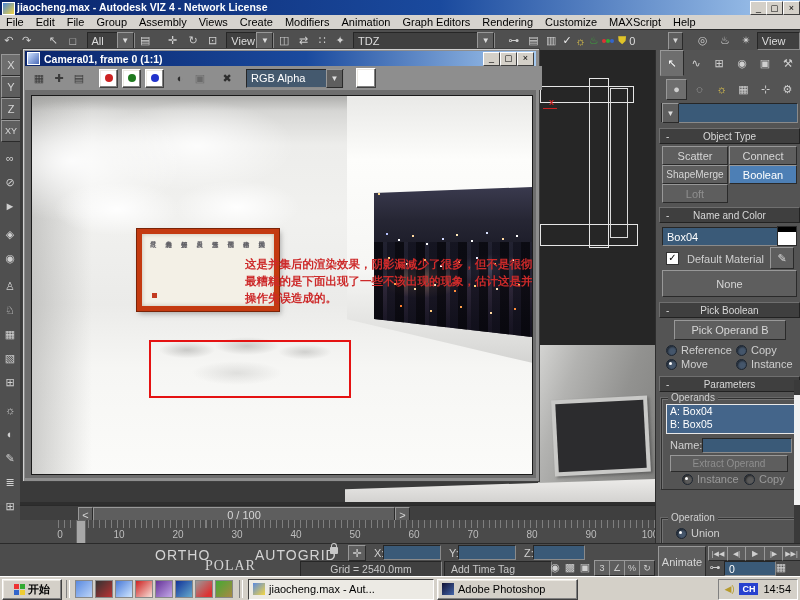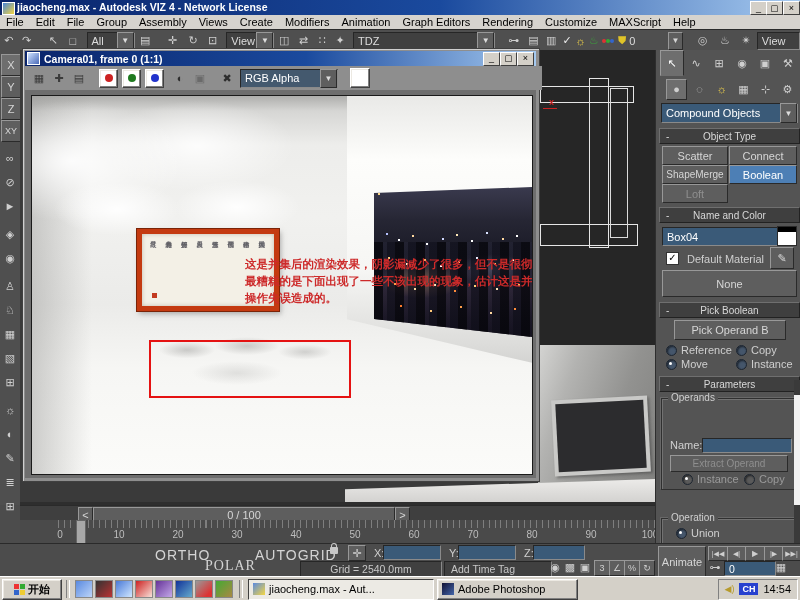--- a/index.html
+++ b/index.html
@@ -179,21 +179,21 @@
         </span>
       <span class="cbtn" style="width:17px;height:17px;background:#fff;">
           <span style="width:8px;height:8px;border-radius:50%;background:#1f7a1f;"></span>
         </span>
       <span class="cbtn" style="width:17px;height:17px;background:#fff;">
           <span style="width:8px;height:8px;border-radius:50%;background:#2233cc;"></span>
         </span>
       <span class="ico" style="color:#2e2e2e;width:16px;margin-left:4px;">◐</span>
       <span class="ico" style="color:#6a6a6a;width:16px;">▣</span>
       <span class="ico" style="color:#2e2e2e;width:18px;margin-left:6px;">✖</span>
-      <div class="dd sunk" style="width:96px;height:17px;background:#44596e;">
+      <div class="dd sunk" style="width:96px;height:17px;margin-left:6px;background:#44596e;">
         <span class="field" style="color:#fff;">RGB Alpha</span>
         <span class="arrow">▼</span>
       </div>
       <span class="cbtn" style="width:18px;height:18px;margin-left:8px;background:#fff;"></span>
     </div>
 
     <div class="a" style="left:2px;top:41px;width:511px;height:388px;background:#6e6e6e;"></div>
 
     <div class="a" style="left:8px;top:46px;width:500px;height:378px;border:1px solid #1a1a1a;overflow:hidden;
          background:
@@ -263,21 +263,20 @@
     <div class="a" style="left:0;top:28px;width:145px;height:22px;display:flex;align-items:center;padding-left:10px;gap:3px;">
       <span class="ico btn" style="width:19px;height:19px;background:#6e6e6e;">●</span>
       <span class="ico" style="width:19px;height:19px;">◌</span>
       <span class="ico" style="width:19px;height:19px;color:#f0d24a;">☼</span>
       <span class="ico" style="width:19px;height:19px;">▦</span>
       <span class="ico" style="width:19px;height:19px;">⊹</span>
       <span class="ico" style="width:19px;height:19px;">⚙</span>
     </div>
 
     <div class="dd sunk a" style="left:5px;top:53px;width:135px;height:18px;background:#3a5a78;">
-      <span class="field" style="color:#fff;">Compound Objects</span>
       <span class="arrow">▼</span>
     </div>
 
     <div class="rollout a" style="left:3px;top:78px;width:139px;height:14px;">
       <span class="minus">-</span>
       <span>Object Type</span>
     </div>
     <div class="a btn" style="left:6px;top:96px;width:64px;height:17px;">Scatter</div>
     <div class="a btn" style="left:73px;top:96px;width:66px;height:17px;">Connect</div>
     <div class="a btn" style="left:6px;top:115px;width:64px;height:17px;font-size:10px;">ShapeMerge</div>
@@ -316,20 +315,24 @@
         <span class="radio"></span>
         <span class="rlab">Instance</span>
       </div>
 
     <div class="rollout a" style="left:3px;top:326px;width:139px;height:14px;">
       <span class="minus">-</span>
       <span>Parameters</span>
     </div>
     <div class="a grp" style="left:5px;top:348px;width:133px;height:90px;">
       <span class="grplab">Operands</span>
+      <div class="a" style="left:4px;top:5px;width:124px;height:28px;background:#44658a;border:1px solid #e8e8e8;color:#fff;font-size:10.5px;line-height:13px;padding-left:3px;">
+        <div>A: Box04</div>
+        <div>B: Box05</div>
+      </div>
       <div class="a rlab" style="left:4px;top:40px;">Name:</div>
       <div class="a sunk bluef" style="left:40px;top:39px;width:88px;height:13px;"></div>
       <div class="a btn dis" style="left:8px;top:56px;width:116px;height:15px;font-size:10px;">Extract Operand</div>
       <div class="a" style="left:20px;top:74px;display:flex;align-items:center;">
           <span class="radio on off2"></span>
           <span class="rlab" style="color:#9a9a9a;">Instance</span>
         </div>
       <div class="a" style="left:82px;top:74px;display:flex;align-items:center;">
           <span class="radio off2"></span>
           <span class="rlab" style="color:#9a9a9a;">Copy</span>

